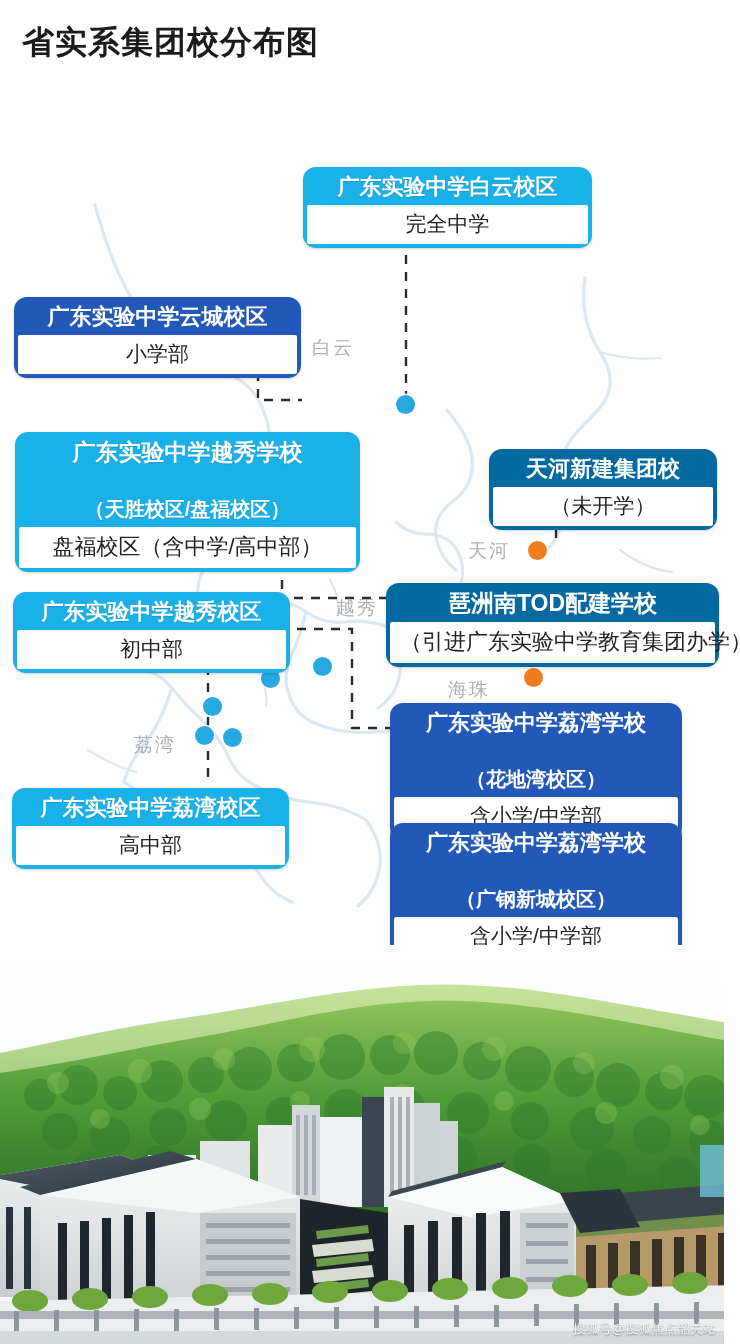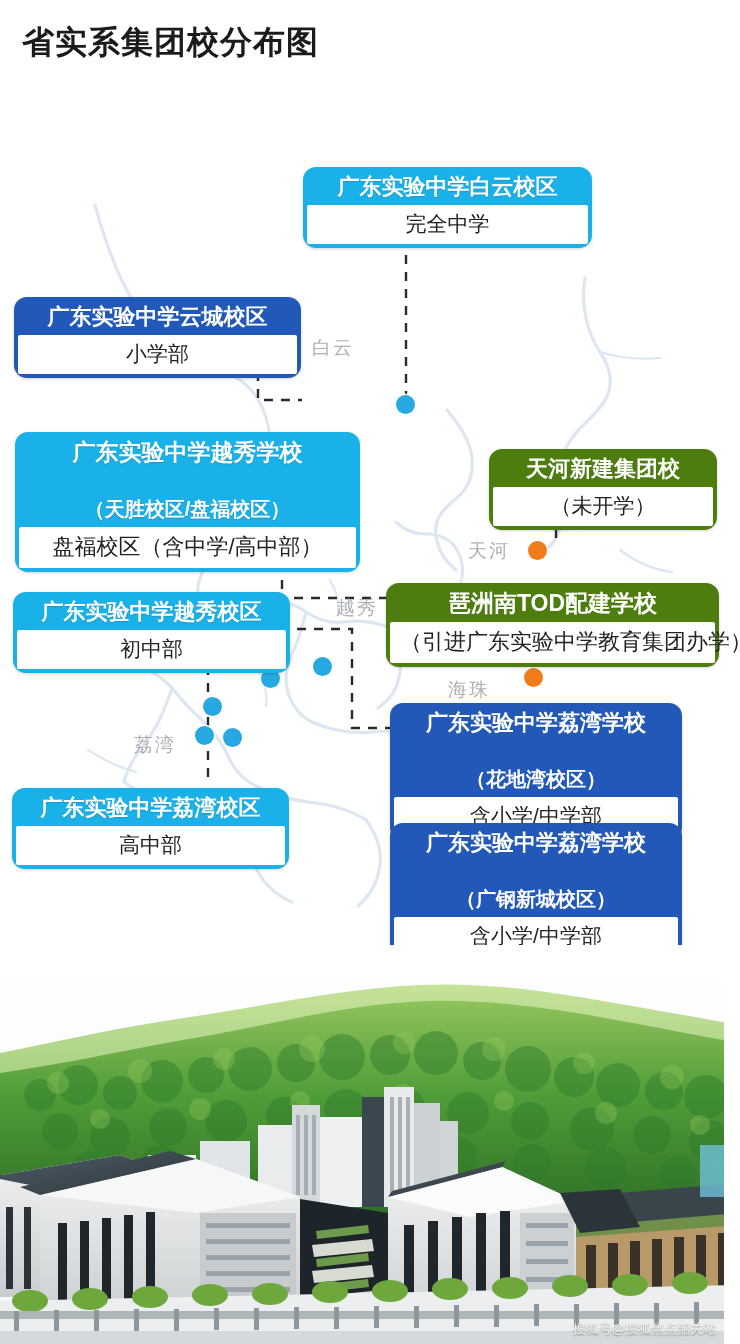--- a/index.html
+++ b/index.html
@@ -52,21 +52,21 @@
     background:#ffffff; border-radius:2px; text-align:center;
     color:#222222; padding:5px 10px 6px 10px; white-space:nowrap;
   }
 
   
   .c-cyan { background:#1ab0e8; }
   .c-cyan .hdr { text-shadow:0 1px 1px rgba(0,0,0,.12); }
   
   .c-blue { background:#2258b8; }
   
-  .c-orange { background:#4d7c0f; }
+  .c-orange { background:#0369a1; }
 
   
   .sz-lg .hdr { font-size:23px; }
   .sz-lg .body { font-size:22px; }
   .sz-md .hdr { font-size:22px; }
   .sz-md .body { font-size:21px; }
 
   
   #photo {
     position:absolute; left:0; top:945px; width:724px; height:399px; overflow:hidden;

